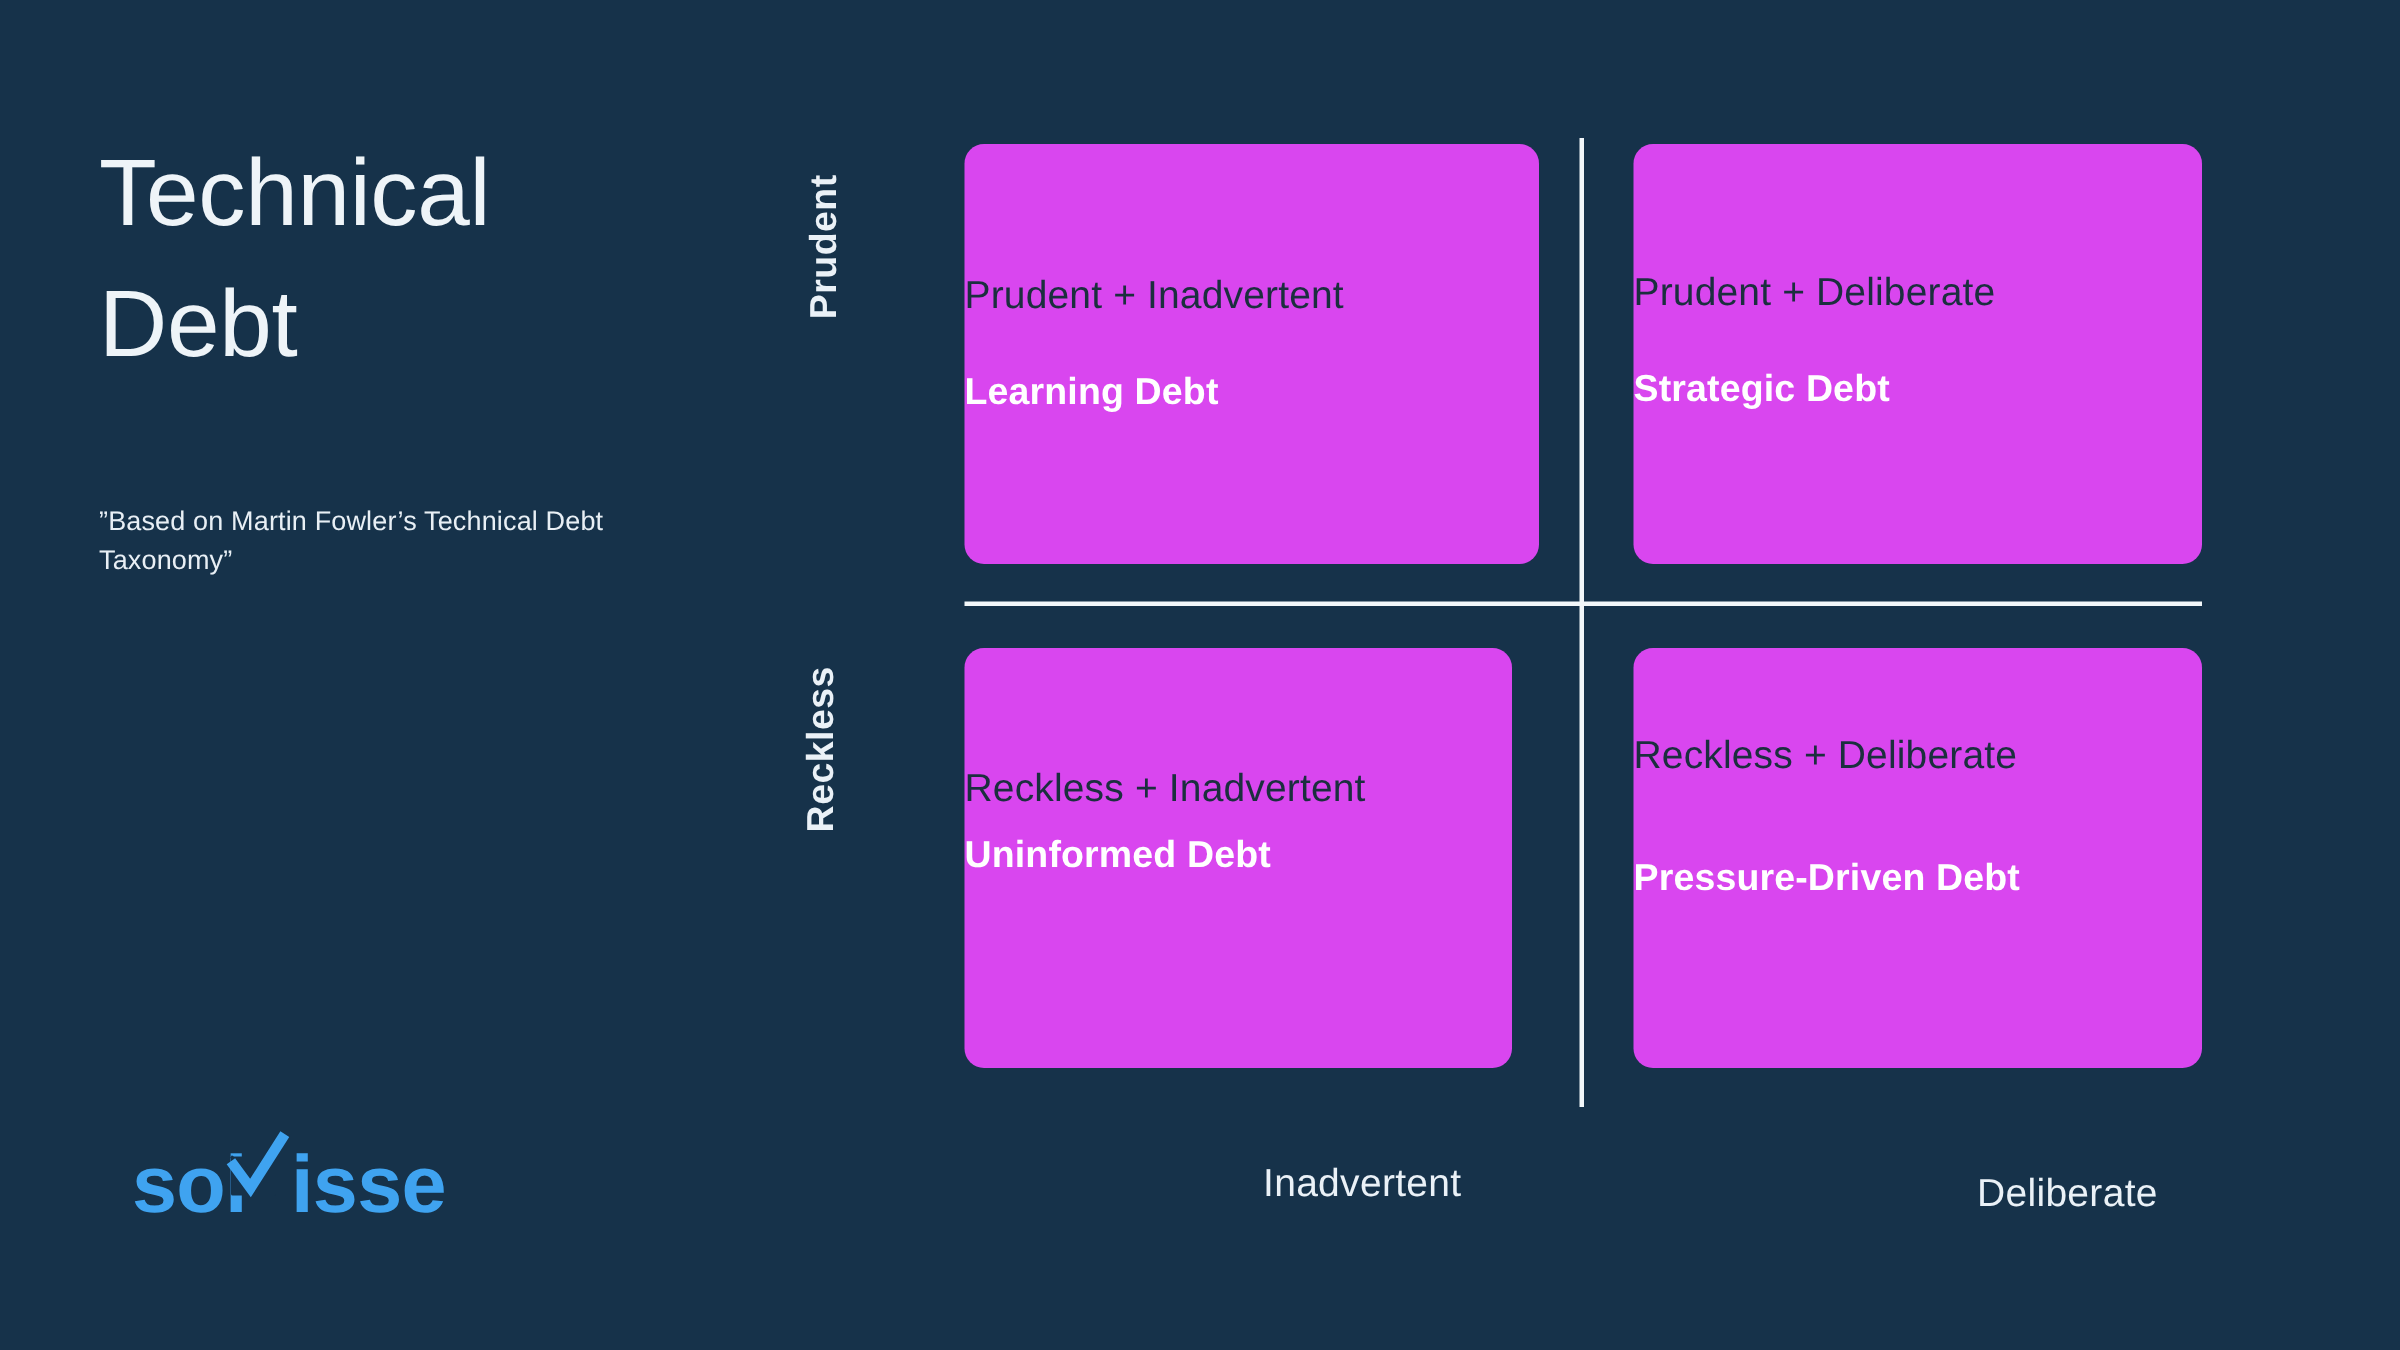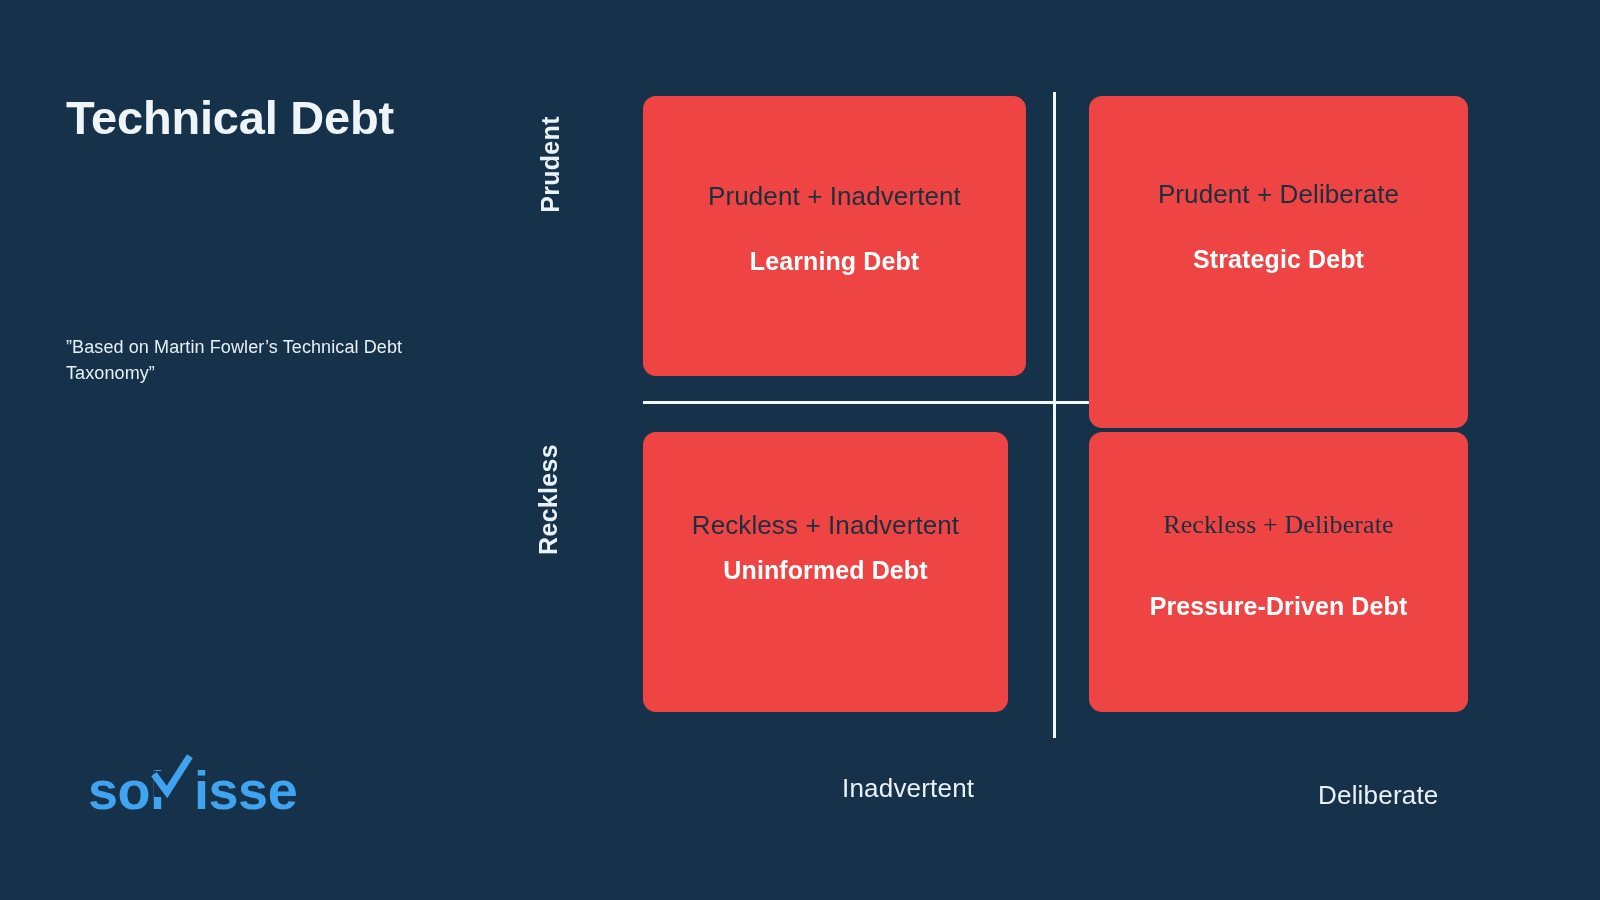--- a/index.html
+++ b/index.html
@@ -30,22 +30,22 @@
     width: 520px;
     height: 900px;
   }
 
   .title {
     position: absolute;
     left: 66px;
     top: 86px;
     width: 400px;
     color: #eef4f8;
-    font-size: 47px;
-    font-weight: bold;
+    font-size: 63px;
+    font-weight: normal;
     line-height: 1.38;
     letter-spacing: -0.2px;
     text-align: center;
   }
   .title .line1 { display: block; text-align: left; }
   .title .line2 { display: block; text-align: center; }
 
   .subtitle {
     position: absolute;
     left: 66px;
@@ -137,29 +137,29 @@
     left: 1053px;
     top: 92px;
     width: 3px;
     height: 646px;
     background: #f2f7fa;
   }
 
   
   .card {
     position: absolute;
-    background: #ef4444;
+    background: #d946ef;
     border-radius: 13px;
     display: flex;
     flex-direction: column;
-    align-items: center;
+    align-items: flex-start;
     box-sizing: border-box;
   }
   .card-q1 { left: 643px;  top: 96px;  width: 383px; height: 280px; }
-  .card-q2 { left: 1089px; top: 96px;  width: 379px; height: 332px; }
+  .card-q2 { left: 1089px; top: 96px;  width: 379px; height: 280px; }
   .card-q3 { left: 643px;  top: 432px; width: 365px; height: 280px; }
   .card-q4 { left: 1089px; top: 432px; width: 379px; height: 280px; }
 
   .card-title {
     color: #1b2f3e;
     font-size: 26px;
     font-weight: normal;
     letter-spacing: 0.1px;
     white-space: nowrap;
   }
@@ -169,21 +169,21 @@
     font-weight: bold;
     letter-spacing: 0.1px;
     white-space: nowrap;
   }
   .card-q1 .card-title { margin-top: 85px; }
   .card-q1 .card-sub   { margin-top: 35px; }
   .card-q2 .card-title { margin-top: 83px; }
   .card-q2 .card-sub   { margin-top: 35px; }
   .card-q3 .card-title { margin-top: 78px; }
   .card-q3 .card-sub   { margin-top: 15px; }
-  .card-q4 .card-title { margin-top: 78px; font-family: Liberation Serif, serif; }
+  .card-q4 .card-title { margin-top: 56px; }
   .card-q4 .card-sub   { margin-top: 52px; }
 </style>
 </head>
 <body>
 
 <div class="slide">
 
   <div class="left-panel">
 
     <div class="title">

